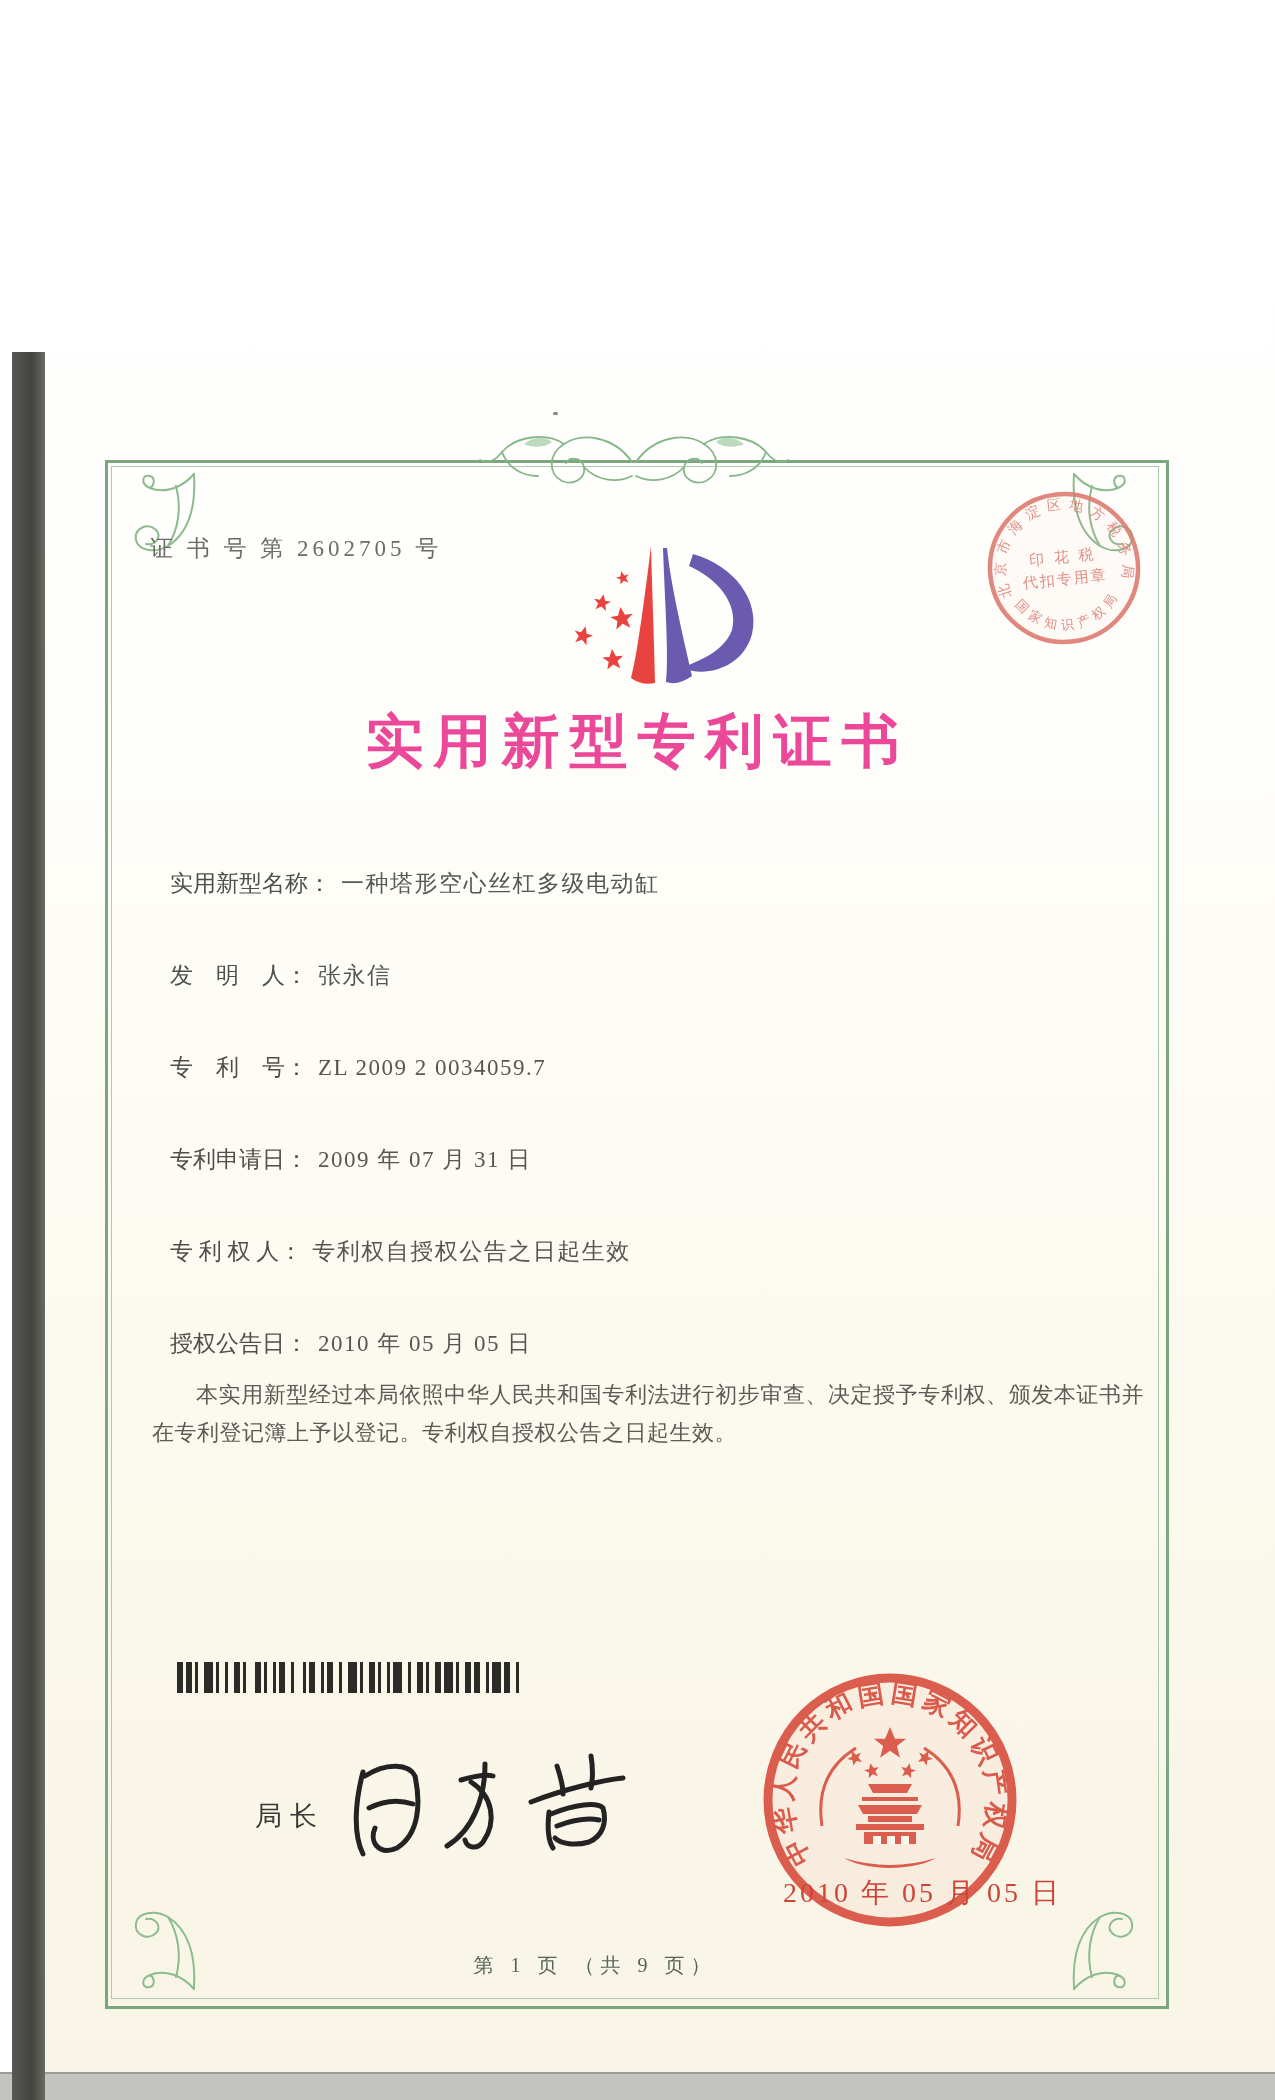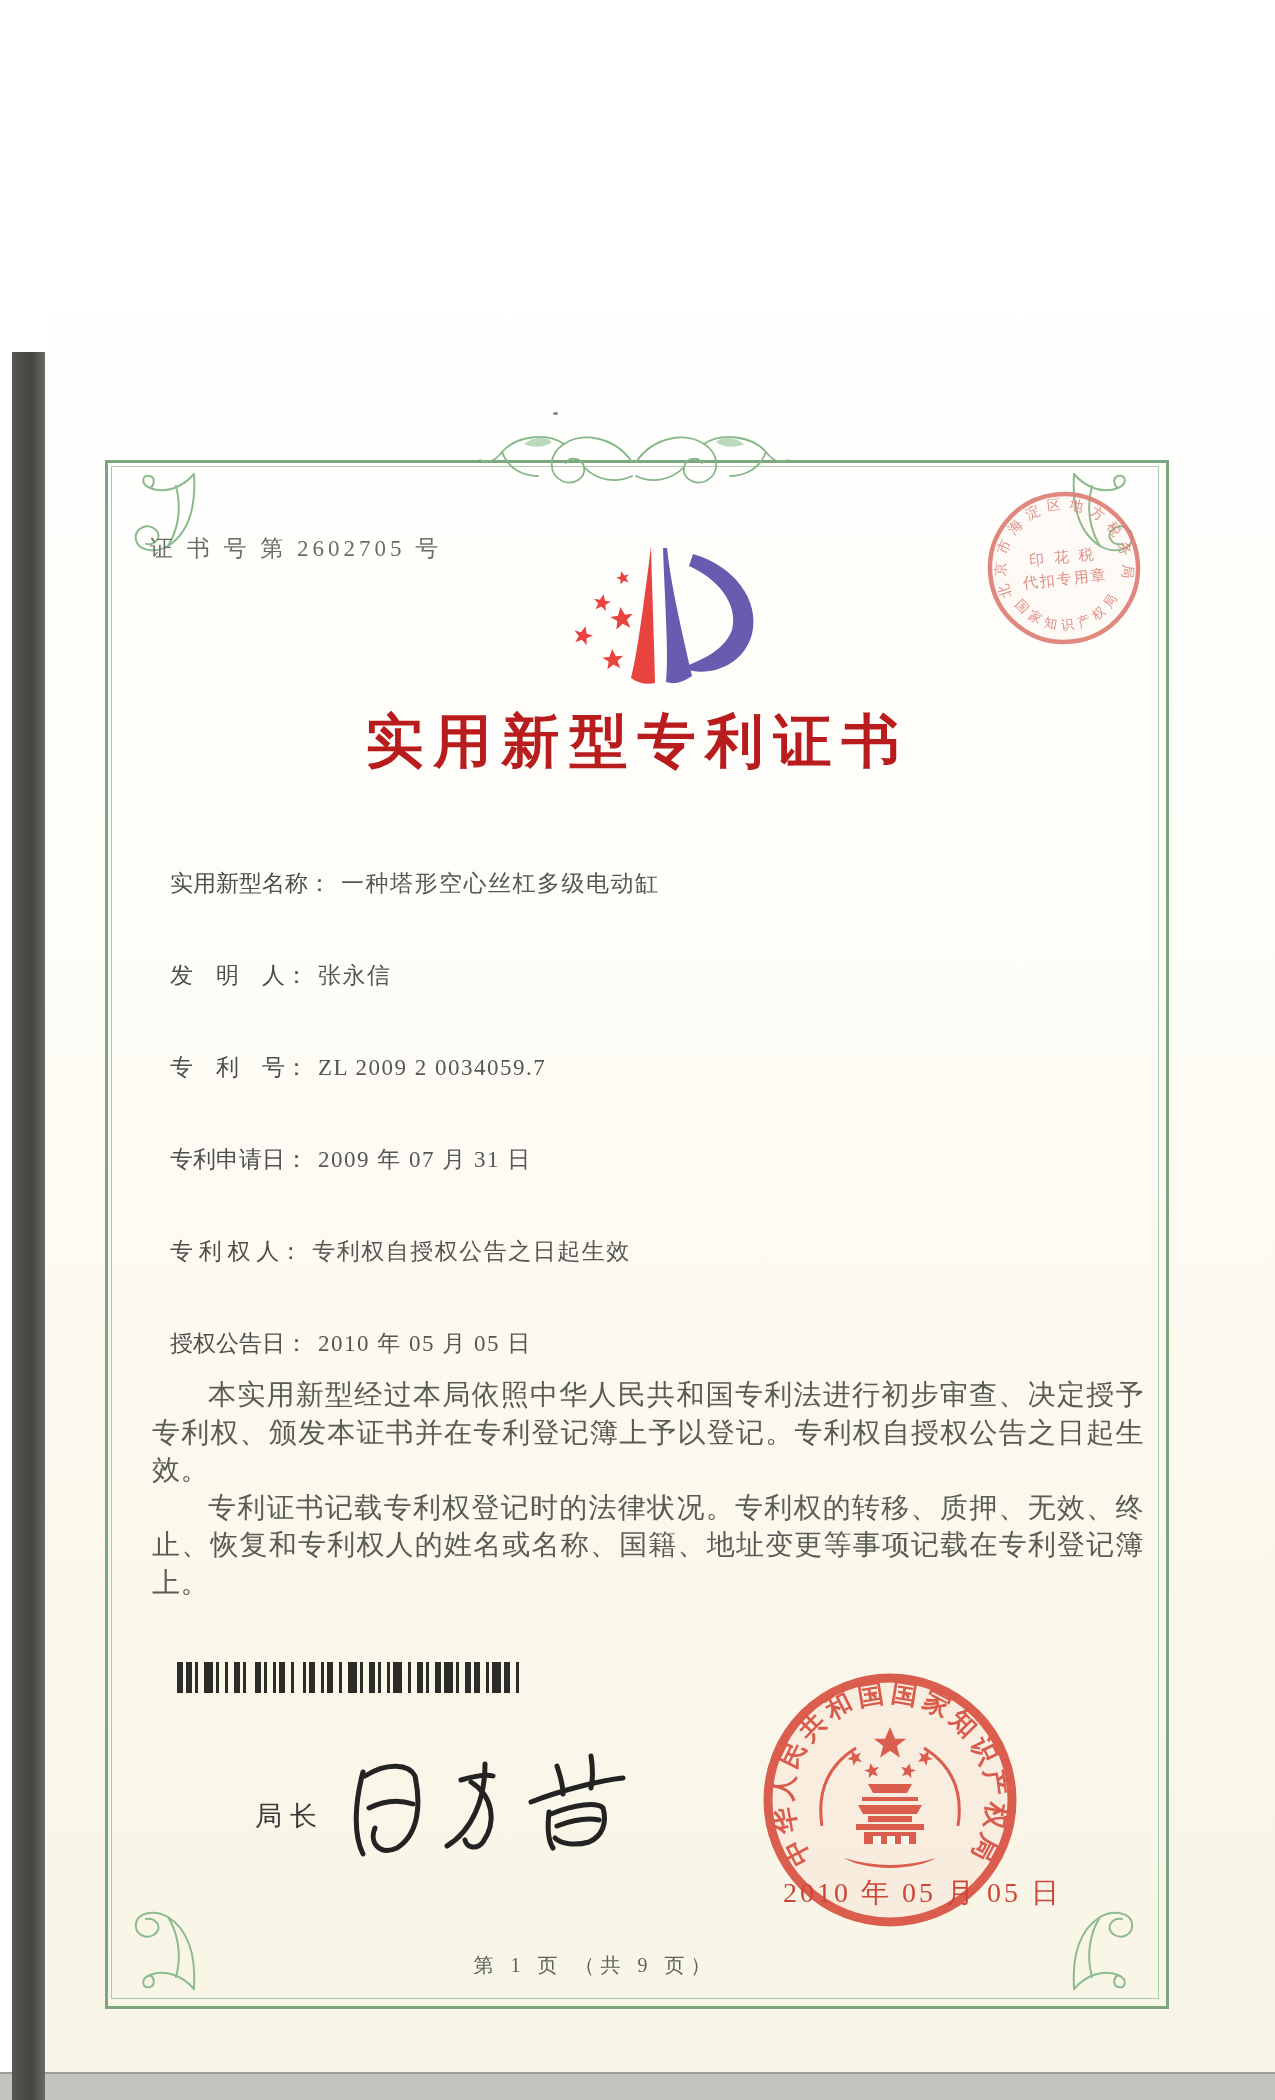--- a/index.html
+++ b/index.html
@@ -13,24 +13,24 @@
     background:linear-gradient(90deg,#575753,#44443f 60%,#6b6b66);z-index:3;}
   .scan-strip-bottom{left:0;top:2072px;width:1275px;height:28px;
     background:#c3c3bf;border-top:2px solid #9c9c97;z-index:2;}
   
   .frame-outer{left:105px;top:460px;width:1058px;height:1543px;border:3px solid #7ca67e;z-index:1;}
   .frame-inner{left:111px;top:466px;width:1046px;height:1531px;border:1px solid #aecbae;z-index:1;}
   .orn{z-index:2;}
   
   .cert-number{left:150px;top:533px;font-size:23px;color:#6b6b68;letter-spacing:4px;z-index:4;}
   .title{left:0;right:0;top:703px;text-align:center;font-size:58px;font-weight:600;
-    color:#b91c1c;letter-spacing:10px;margin:0;z-index:4;}
+    color:#ec4899;letter-spacing:10px;margin:0;z-index:4;}
   .field-row{left:170px;font-size:23px;color:#4e4e4c;z-index:4;white-space:nowrap;}
   .field-row .val{margin-left:10px;color:#565654;letter-spacing:1.5px;}
-  .paras{left:152px;top:1376px;width:992px;font-size:28px;line-height:37.5px;
+  .paras{left:152px;top:1376px;width:992px;font-size:22px;line-height:37.5px;
     color:#5a5a57;text-align:justify;z-index:4;}
   .paras p{margin:0;text-indent:2em;letter-spacing:0.5px;}
   .barcode{left:177px;top:1662px;width:368px;height:31px;overflow:hidden;
     white-space:nowrap;font-size:0;z-index:4;}
   .director-label{left:255px;top:1798px;font-size:27px;color:#3a3a38;letter-spacing:8px;z-index:4;}
   .signature{left:335px;top:1742px;z-index:4;}
   .seal{left:756px;top:1666px;z-index:5;opacity:0.95;}
   .issue-date{left:783px;top:1874px;font-size:28px;color:#cc4638;letter-spacing:3px;z-index:6;}
   .footer{left:150px;top:1952px;width:890px;text-align:center;font-size:20px;
     color:#57635a;letter-spacing:6px;z-index:4;}
@@ -133,21 +133,20 @@
 </div>
 <div class="abs field-row" style="top:1236px">
   <span>专 利 权 人：</span><span class="val">专利权自授权公告之日起生效</span>
 </div>
 <div class="abs field-row" style="top:1328px">
   <span>授权公告日：</span><span class="val">2010 年 05 月 05 日</span>
 </div>
 
 <div class="abs paras">
   <p>本实用新型经过本局依照中华人民共和国专利法进行初步审查、决定授予专利权、颁发本证书并在专利登记簿上予以登记。专利权自授权公告之日起生效。</p>
-  <p>专利证书记载专利权登记时的法律状况。专利权的转移、质押、无效、终止、恢复和专利权人的姓名或名称、国籍、地址变更等事项记载在专利登记簿上。</p>
 </div>
 
 <div class="abs barcode"><span style="display:inline-block;height:31px;width:6px;background:#2b2b28;"></span><span style="display:inline-block;height:31px;width:3px;"></span><span style="display:inline-block;height:31px;width:6px;background:#2b2b28;"></span><span style="display:inline-block;height:31px;width:3px;"></span><span style="display:inline-block;height:31px;width:3px;background:#2b2b28;"></span><span style="display:inline-block;height:31px;width:6px;"></span><span style="display:inline-block;height:31px;width:9px;background:#2b2b28;"></span><span style="display:inline-block;height:31px;width:3px;"></span><span style="display:inline-block;height:31px;width:3px;background:#2b2b28;"></span><span style="display:inline-block;height:31px;width:6px;"></span><span style="display:inline-block;height:31px;width:3px;background:#2b2b28;"></span><span style="display:inline-block;height:31px;width:6px;"></span><span style="display:inline-block;height:31px;width:6px;background:#2b2b28;"></span><span style="display:inline-block;height:31px;width:3px;"></span><span style="display:inline-block;height:31px;width:3px;background:#2b2b28;"></span><span style="display:inline-block;height:31px;width:9px;"></span><span style="display:inline-block;height:31px;width:6px;background:#2b2b28;"></span><span style="display:inline-block;height:31px;width:3px;"></span><span style="display:inline-block;height:31px;width:3px;background:#2b2b28;"></span><span style="display:inline-block;height:31px;width:6px;"></span><span style="display:inline-block;height:31px;width:3px;background:#2b2b28;"></span><span style="display:inline-block;height:31px;width:3px;"></span><span style="display:inline-block;height:31px;width:6px;background:#2b2b28;"></span><span style="display:inline-block;height:31px;width:6px;"></span><span style="display:inline-block;height:31px;width:3px;background:#2b2b28;"></span><span style="display:inline-block;height:31px;width:9px;"></span><span style="display:inline-block;height:31px;width:3px;background:#2b2b28;"></span><span style="display:inline-block;height:31px;width:3px;"></span><span style="display:inline-block;height:31px;width:6px;background:#2b2b28;"></span><span style="display:inline-block;height:31px;width:6px;"></span><span style="display:inline-block;height:31px;width:3px;background:#2b2b28;"></span><span style="display:inline-block;height:31px;width:3px;"></span><span style="display:inline-block;height:31px;width:6px;background:#2b2b28;"></span><span style="display:inline-block;height:31px;width:6px;"></span><span style="display:inline-block;height:31px;width:3px;background:#2b2b28;"></span><span style="display:inline-block;height:31px;width:6px;"></span><span style="display:inline-block;height:31px;width:9px;background:#2b2b28;"></span><span style="display:inline-block;height:31px;width:3px;"></span><span style="display:inline-block;height:31px;width:3px;background:#2b2b28;"></span><span style="display:inline-block;height:31px;width:6px;"></span><span style="display:inline-block;height:31px;width:6px;background:#2b2b28;"></span><span style="display:inline-block;height:31px;width:3px;"></span><span style="display:inline-block;height:31px;width:3px;background:#2b2b28;"></span><span style="display:inline-block;height:31px;width:6px;"></span><span style="display:inline-block;height:31px;width:3px;background:#2b2b28;"></span><span style="display:inline-block;height:31px;width:3px;"></span><span style="display:inline-block;height:31px;width:9px;background:#2b2b28;"></span><span style="display:inline-block;height:31px;width:6px;"></span><span style="display:inline-block;height:31px;width:3px;background:#2b2b28;"></span><span style="display:inline-block;height:31px;width:6px;"></span><span style="display:inline-block;height:31px;width:6px;background:#2b2b28;"></span><span style="display:inline-block;height:31px;width:3px;"></span><span style="display:inline-block;height:31px;width:3px;background:#2b2b28;"></span><span style="display:inline-block;height:31px;width:6px;"></span><span style="display:inline-block;height:31px;width:6px;background:#2b2b28;"></span><span style="display:inline-block;height:31px;width:3px;"></span><span style="display:inline-block;height:31px;width:9px;background:#2b2b28;"></span><span style="display:inline-block;height:31px;width:3px;"></span><span style="display:inline-block;height:31px;width:3px;background:#2b2b28;"></span><span style="display:inline-block;height:31px;width:6px;"></span><span style="display:inline-block;height:31px;width:6px;background:#2b2b28;"></span><span style="display:inline-block;height:31px;width:3px;"></span><span style="display:inline-block;height:31px;width:6px;background:#2b2b28;"></span><span style="display:inline-block;height:31px;width:6px;"></span><span style="display:inline-block;height:31px;width:3px;background:#2b2b28;"></span><span style="display:inline-block;height:31px;width:3px;"></span><span style="display:inline-block;height:31px;width:9px;background:#2b2b28;"></span><span style="display:inline-block;height:31px;width:3px;"></span><span style="display:inline-block;height:31px;width:6px;background:#2b2b28;"></span><span style="display:inline-block;height:31px;width:6px;"></span><span style="display:inline-block;height:31px;width:3px;background:#2b2b28;"></span><span style="display:inline-block;height:31px;width:6px;"></span></div>
 
 <div class="abs director-label">局长</div>
 <svg class="abs signature" width="300" height="135" viewBox="0 0 300 135" aria-label="田力普">
   <g fill="none" stroke="#232323" stroke-width="5" stroke-linecap="round">
     <path d="M28,30 C20,60 18,92 28,112"></path>
     <path d="M30,34 C52,20 74,22 80,34 C86,62 84,92 62,106 C44,114 34,100 40,86"></path>
     <path d="M34,66 C50,58 66,58 78,62"></path>

